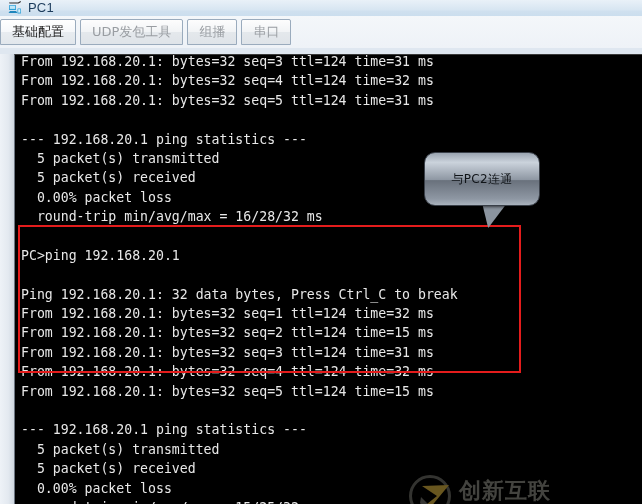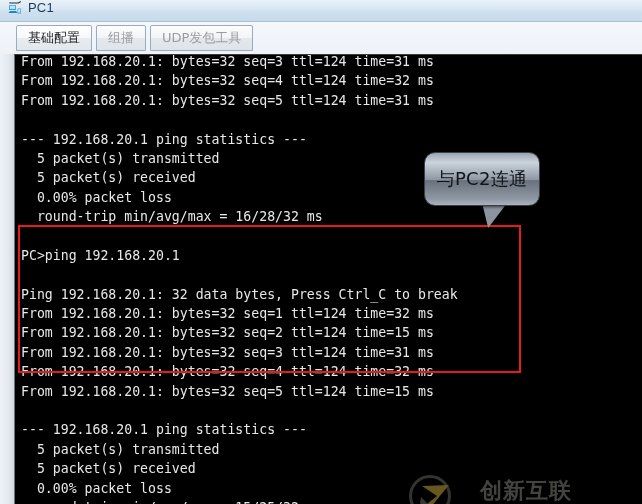--- a/index.html
+++ b/index.html
@@ -44,26 +44,25 @@
   #title-text {
     font-size: 13px;
     color: #1c3c5c;
     font-family: "Liberation Sans", sans-serif;
     letter-spacing: 0.2px;
   }
 
   
   #tab-strip {
     position: absolute;
-    left: 0; top: 22px;
+    left: 0; top: 16px;
     width: 642px;
     height: 32px;
     background: linear-gradient(to bottom, #f4f7fa 0%, #eef2f7 100%);
     box-sizing: border-box;
-    padding-left: 16px;
     display: flex;
     align-items: flex-start;
   }
   .tab {
     height: 26px;
     margin-top: 3px;
     margin-right: 4px;
     box-sizing: border-box;
     border: 1px solid #9aabbd;
     border-radius: 2px 2px 0 0;
@@ -137,21 +136,21 @@
     border-radius: 11px;
     background: linear-gradient(to bottom, #9aa4b0 0%, #cbd3dc 18%, #8d96a2 52%, #69717c 53%, #8e97a3 88%, #aab3bd 100%);
     border: 1px solid #3a4049;
     box-shadow: 0 1px 3px rgba(0,0,0,0.6);
     box-sizing: border-box;
     display: flex;
     align-items: center;
     justify-content: center;
   }
   #callout-label {
-    font-size: 18px;
+    font-size: 12px;
     color: #101418;
     font-family: "DejaVu Sans", "Liberation Sans", sans-serif;
     letter-spacing: 0.3px;
   }
   #callout-tail {
     position: absolute;
     left: 56px;
     top: 50px;
     width: 0; height: 0;
     border-left: 10px solid transparent;
@@ -192,21 +191,20 @@
     width: 30px; height: 28px;
   }
   #wm-text { margin-left: 4px; }
   #wm-cn {
     font-size: 22px;
     color: #6d6d66;
     font-family: "DejaVu Sans", "Liberation Sans", sans-serif;
     letter-spacing: 1px;
     line-height: 24px;
     font-weight: bold;
-    text-align: center;
   }
   #wm-en {
     font-size: 9px;
     color: #5d5d57;
     font-family: "Liberation Sans", sans-serif;
     letter-spacing: 2.2px;
     line-height: 12px;
     margin-top: 1px;
   }
 
@@ -236,24 +234,27 @@
       </svg>
     </span>
     <span id="title-text">PC1</span>
   </div>
 
   <div id="tab-strip">
     <div class="tab active">
       <span>基础配置</span>
     </div>
     <div class="tab">
+      <span>UDP发包工具</span>
+    </div>
+    <div class="tab">
       <span>组播</span>
     </div>
     <div class="tab">
-      <span>UDP发包工具</span>
+      <span>串口</span>
     </div>
   </div>
 
   <div id="left-edge"></div>
 
   <div id="terminal-frame">
     <div id="terminal-text"><div class="term-line">From 192.168.20.1: bytes=32 seq=3 ttl=124 time=31 ms</div><div class="term-line">From 192.168.20.1: bytes=32 seq=4 ttl=124 time=32 ms</div><div class="term-line">From 192.168.20.1: bytes=32 seq=5 ttl=124 time=31 ms</div><div class="term-blank">&nbsp;</div><div class="term-line">--- 192.168.20.1 ping statistics ---</div><div class="term-line">  5 packet(s) transmitted</div><div class="term-line">  5 packet(s) received</div><div class="term-line">  0.00% packet loss</div><div class="term-line">  round-trip min/avg/max = 16/28/32 ms</div><div class="term-blank">&nbsp;</div><div class="term-line">PC&gt;ping 192.168.20.1</div><div class="term-blank">&nbsp;</div><div class="term-line">Ping 192.168.20.1: 32 data bytes, Press Ctrl_C to break</div><div class="term-line">From 192.168.20.1: bytes=32 seq=1 ttl=124 time=32 ms</div><div class="term-line">From 192.168.20.1: bytes=32 seq=2 ttl=124 time=15 ms</div><div class="term-line">From 192.168.20.1: bytes=32 seq=3 ttl=124 time=31 ms</div><div class="term-line">From 192.168.20.1: bytes=32 seq=4 ttl=124 time=32 ms</div><div class="term-line">From 192.168.20.1: bytes=32 seq=5 ttl=124 time=15 ms</div><div class="term-blank">&nbsp;</div><div class="term-line">--- 192.168.20.1 ping statistics ---</div><div class="term-line">  5 packet(s) transmitted</div><div class="term-line">  5 packet(s) received</div><div class="term-line">  0.00% packet loss</div><div class="term-line">  round-trip min/avg/max = 15/25/32 ms</div></div>
 
     <div id="watermark">
       <span id="wm-logo">

